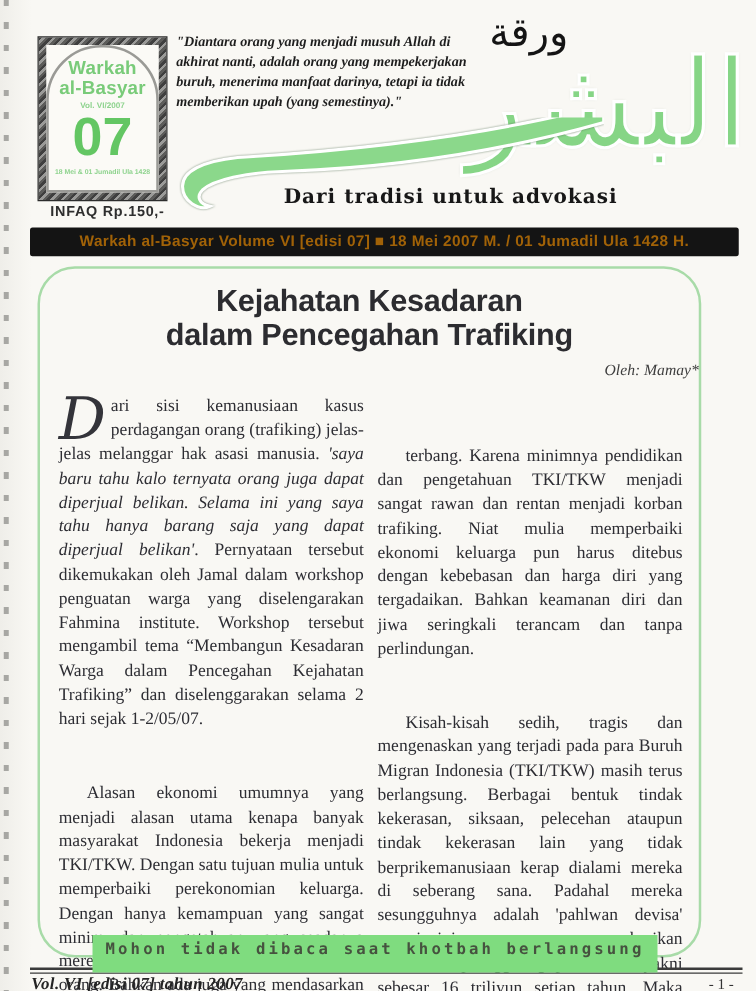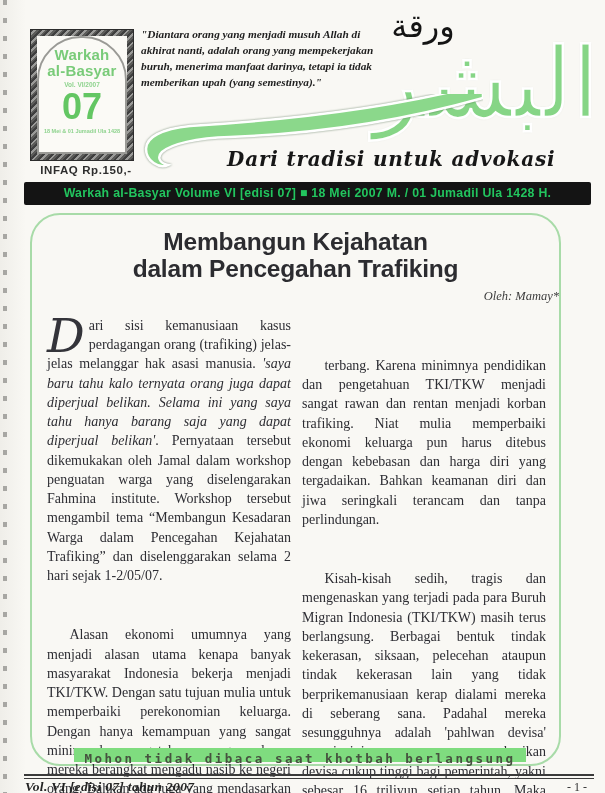--- a/index.html
+++ b/index.html
@@ -22,21 +22,21 @@
     border:1px solid #2c2c2c;box-sizing:border-box;padding:6px;
   }
   .logo-inner{background:#fbfaf6;width:100%;height:100%;box-sizing:border-box;padding:0;}
   .logo-arch{
     height:100%;box-sizing:border-box;border:2px solid #9a9a96;
     border-radius:44px 44px 0 0;text-align:center;overflow:hidden;
     font-family:"Liberation Sans",sans-serif;
   }
   .logo-title{margin-top:9px;font-weight:bold;font-size:15px;line-height:1.08;color:#79cb79;letter-spacing:.2px;}
   .logo-sub{font-size:6.5px;color:#8ed38e;font-weight:bold;margin-top:2px;}
-  .logo-num{font-size:36px;font-weight:bold;color:#63c663;line-height:1;margin-top:1px;}
+  .logo-num{font-size:43px;font-weight:bold;color:#63c663;line-height:1;margin-top:1px;}
   .logo-cap{font-size:5.5px;color:#8ed38e;font-weight:bold;margin-top:3px;}
   .infaq{
     position:absolute;left:36px;top:164px;width:100px;text-align:center;
     font-family:"Liberation Sans",sans-serif;font-size:11.5px;font-weight:bold;
     color:#2e2e2e;letter-spacing:.6px;
   }
   .hadith{
     position:absolute;left:141px;top:26px;width:242px;
     font-family:"Liberation Serif",serif;font-style:italic;font-weight:600;
     font-size:11.3px;line-height:1.42;color:#1e1e1e;
@@ -49,26 +49,26 @@
   .arabic-main{
     position:absolute;right:6px;top:20px;direction:rtl;
     font-family:Liberation Serif, serif;font-size:97px;line-height:1;
     color:#86d586;-webkit-text-stroke:2.5px #ffffff;
     text-shadow:0 0 2px rgba(80,110,80,.55);
     letter-spacing:1px;white-space:nowrap;margin-top:16px;
   }
   .swoosh{position:absolute;left:138px;top:94px;width:345px;height:80px;}
   .tagline{
     position:absolute;left:227px;top:147px;
-    font-family:"DejaVu Serif",serif;font-style:italic;font-weight:bold;
-    font-size:20px;color:#171717;letter-spacing:.8px;
+    font-family:"DejaVu Serif",serif;font-weight:bold;
+    font-size:16px;color:#171717;letter-spacing:.8px;
   }
   .issue-bar{
     position:absolute;left:24px;top:182px;width:567px;height:23px;
-    background:#141414;color:#22c55e;text-align:center;line-height:23px;
+    background:#141414;color:#a16207;text-align:center;line-height:23px;
     font-family:"Liberation Sans",sans-serif;font-weight:bold;font-size:12.3px;
     letter-spacing:.3px;border-radius:2px;
   }
   
   .article-frame{
     position:absolute;left:30px;top:213px;width:531px;height:553px;
     border:2.5px solid #a8dba8;border-radius:30px;box-sizing:border-box;
   }
   .article-title{
     margin-top:13px;text-align:center;
@@ -87,21 +87,21 @@
   .col{width:50%;}
   .col p{margin:0 0 13px 0;}
   .col p.ind{text-indent:1.6em;margin-top:40px;}
   .dropcap{
     float:left;font-family:"DejaVu Serif",serif;font-style:italic;
     font-size:47px;line-height:33px;padding:3px 4px 0 0;color:#34343a;
   }
   .q{font-style:italic;}
   
   .notice-bar{
-    position:absolute;left:74px;top:748px;width:452px;height:14px;
+    position:absolute;left:74px;top:748px;width:452px;height:30px;
     background:#7fdc7f;text-align:center;line-height:22px;
     font-family:"DejaVu Sans Mono",monospace;font-weight:bold;font-size:12.5px;
     letter-spacing:2.5px;color:#46523f;z-index:3;
   }
   .footer-rule{position:absolute;left:24px;top:774px;width:570px;border-top:2px solid #3b3b3b;}
   .footer-rule .inner{margin-top:2px;border-top:1.5px solid #3b3b3b;}
   .footer-volume{
     position:absolute;left:25px;top:779px;
     font-family:"Liberation Serif",serif;font-weight:bold;font-style:italic;
     font-size:13.5px;color:#242424;letter-spacing:.3px;
@@ -140,21 +140,21 @@
   <div class="arabic-main">البشر</div>
   <svg class="swoosh" viewBox="0 0 345 80">
     <path d="M345,4 C260,28 175,40 92,43 C58,44 33,50 24,58 C19,63 21,69 30,71 C21,75 8,67 8,55 C8,43 24,35 52,32 C150,26 255,14 345,-10 Z" fill="#8bd88b" stroke="#ffffff" stroke-width="2.5" style="filter:drop-shadow(0 0 1px rgba(70,100,70,.7));"></path>
   </svg>
   <div class="tagline">Dari tradisi untuk advokasi</div>
 
   <div class="issue-bar">Warkah al-Basyar Volume  VI [edisi 07] ■ 18 Mei 2007 M. / 01 Jumadil Ula 1428 H.</div>
 
   <div class="article-frame">
     <div class="article-title">
-      <span>Membangun Kejahatan</span><br>
+      <span>Kejahatan Kesadaran</span><br>
       <span>dalam Pencegahan Trafiking</span>
     </div>
     <div class="byline">Oleh: Mamay*</div>
 
     <div class="columns">
       <div class="col">
         <p>
           <span class="dropcap">D</span><span>ari sisi kemanusiaan kasus perdagangan orang (trafiking) jelas-jelas melanggar hak asasi manusia. </span><span class="q">'saya baru tahu kalo ternyata orang juga dapat diperjual belikan. Selama ini yang saya tahu hanya barang saja yang dapat diperjual belikan'</span><span>. Pernyataan tersebut dikemukakan oleh Jamal dalam workshop penguatan warga yang diselengarakan Fahmina institute. Workshop tersebut mengambil tema “Membangun Kesadaran Warga dalam Pencegahan Kejahatan Trafiking” dan diselenggarakan selama 2 hari sejak 1-2/05/07.</span>
         </p>
         <p class="ind">Alasan ekonomi umumnya yang menjadi alasan utama kenapa banyak masyarakat Indonesia bekerja menjadi TKI/TKW. Dengan satu tujuan mulia untuk memperbaiki perekonomian keluarga. Dengan hanya kemampuan yang sangat minim, dan pengetahuan yang seadanya mereka berangkat mengadu nasib ke negeri orang. Bahkan ada juga yang mendasarkan motifnya berangkat ke luar negeri semata karena ingin naik pesat</p>

